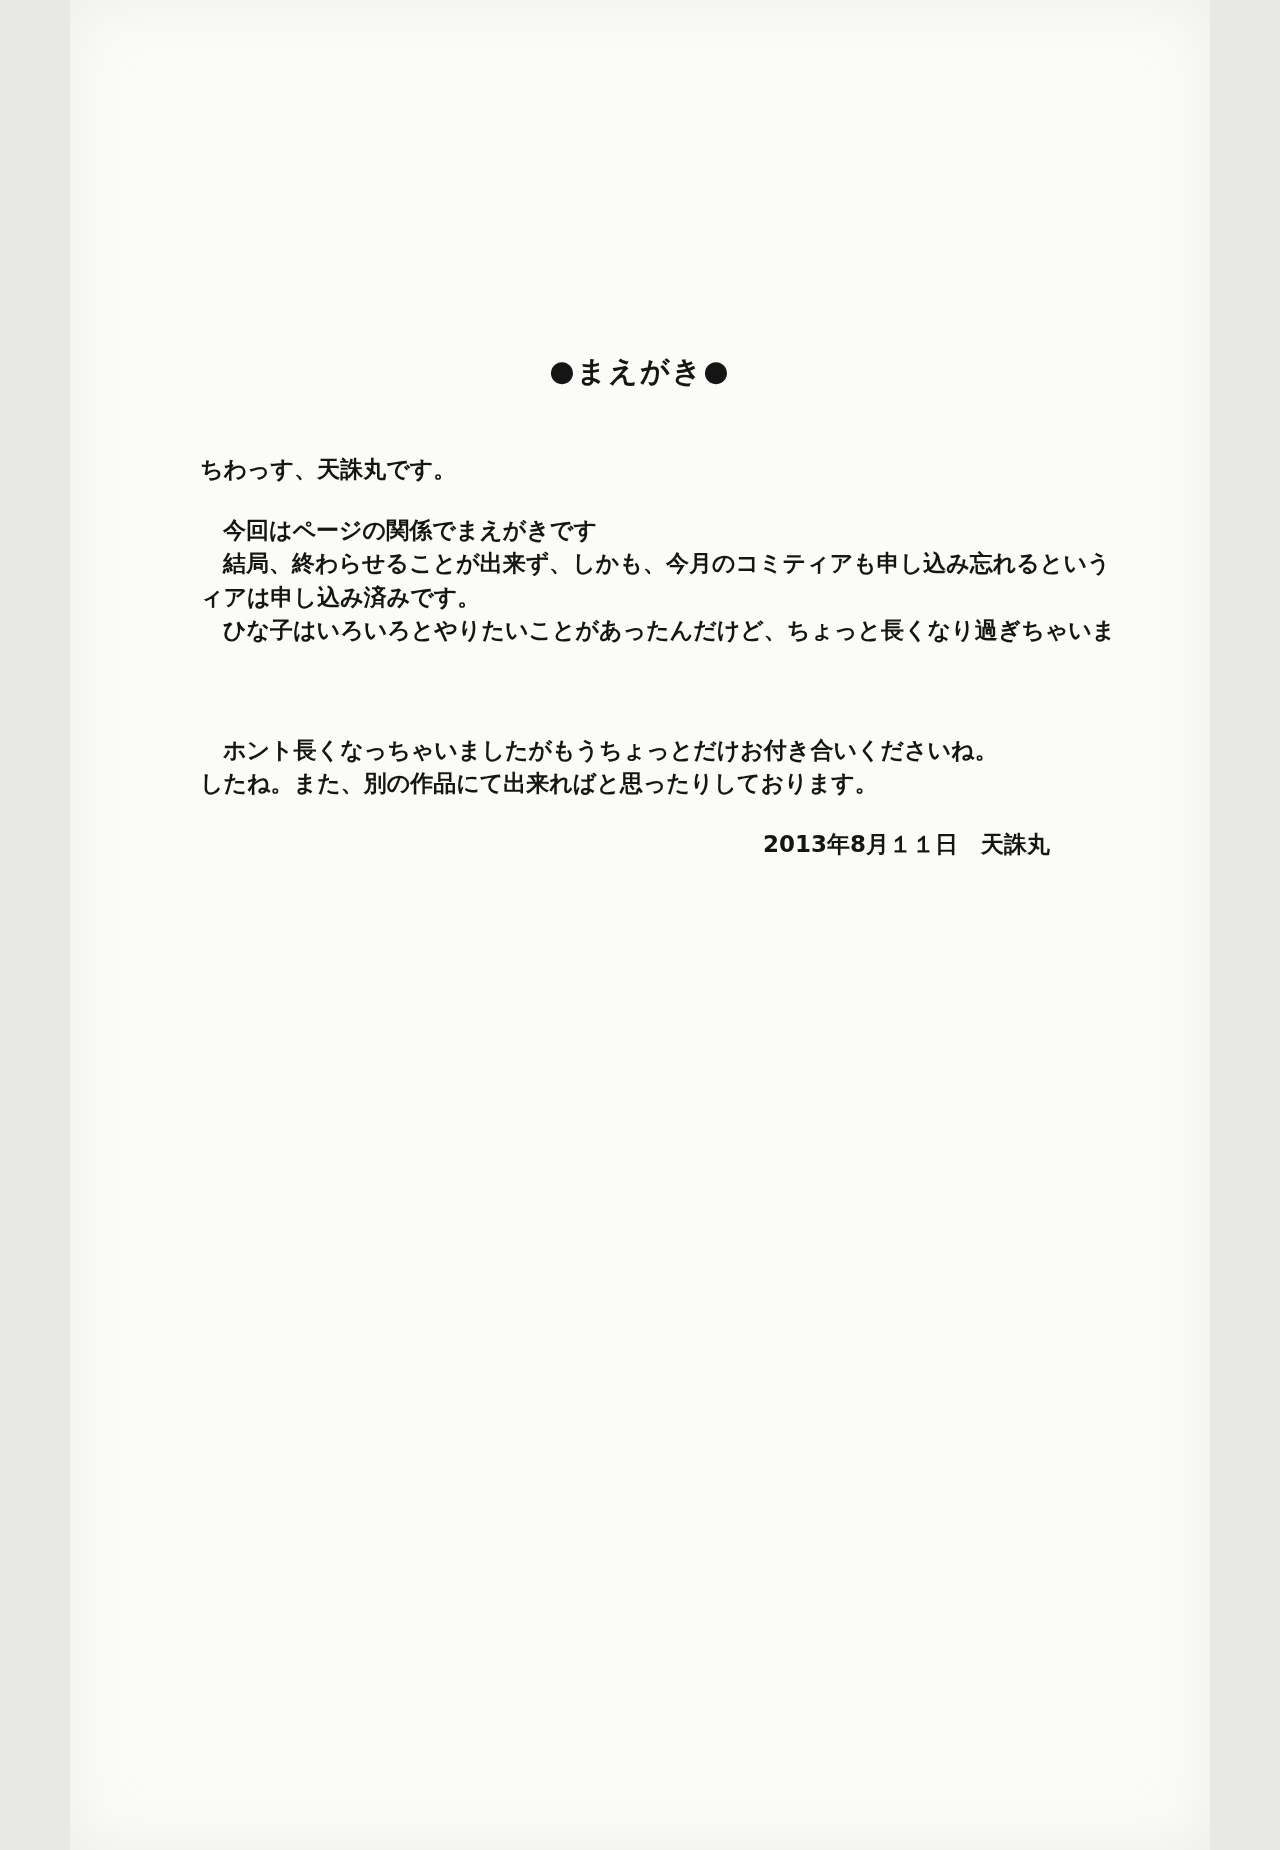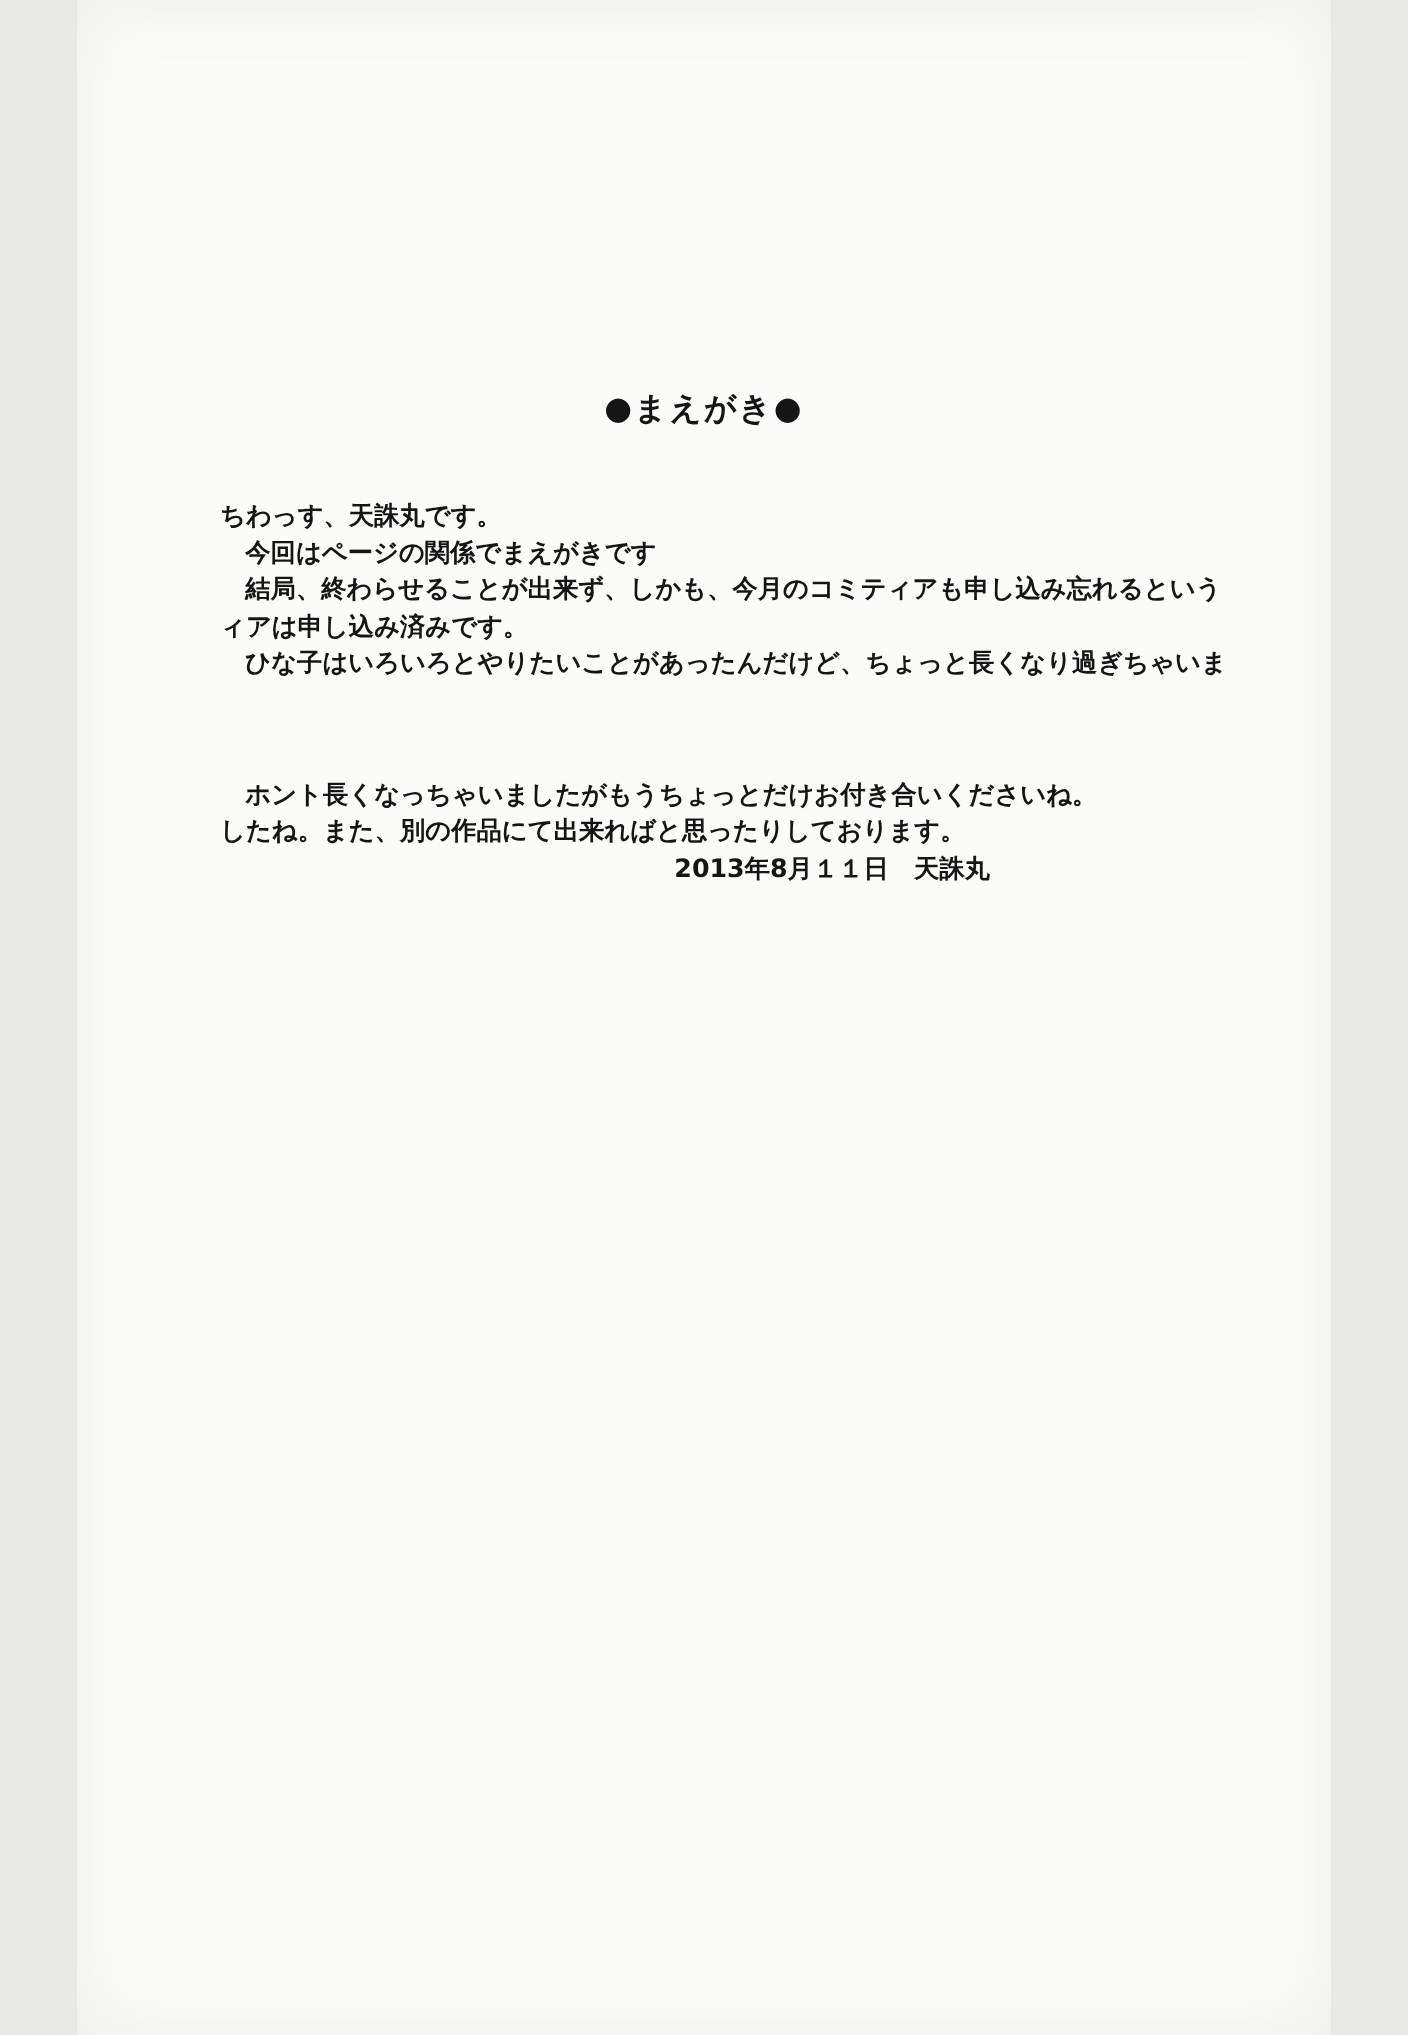--- a/index.html
+++ b/index.html
@@ -39,23 +39,23 @@
     position: absolute;
     top: 453px;
     left: 130px;
     width: 1000px;
     font-size: 23px;
     line-height: 33.5px;
   }
   .line {
     white-space: pre;
   }
-  .gap-s { }
+  .gap-s { margin-top: 27px; }
   .gap-l { margin-top: 86px; }
-  .date-line { padding-left: 413px; }
+  .date-line { padding-left: 413px; text-align: center; }
 </style>
 </head>
 <body>
 
 <div class="page">
 
   <div class="title">●まえがき●</div>
 
   <div class="body-block">
 

